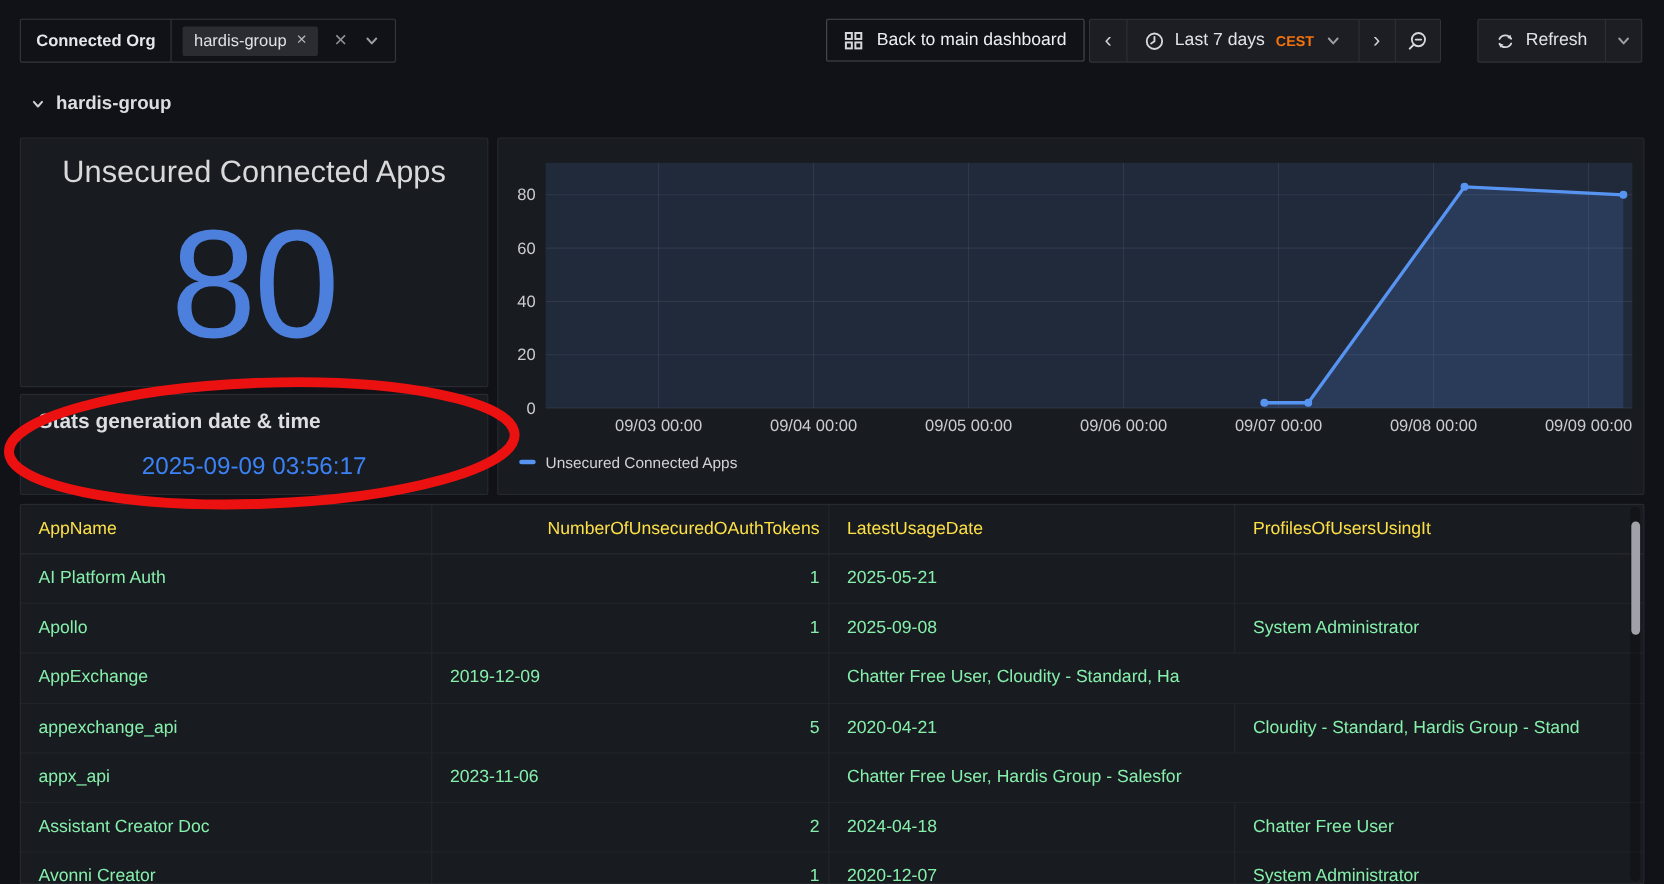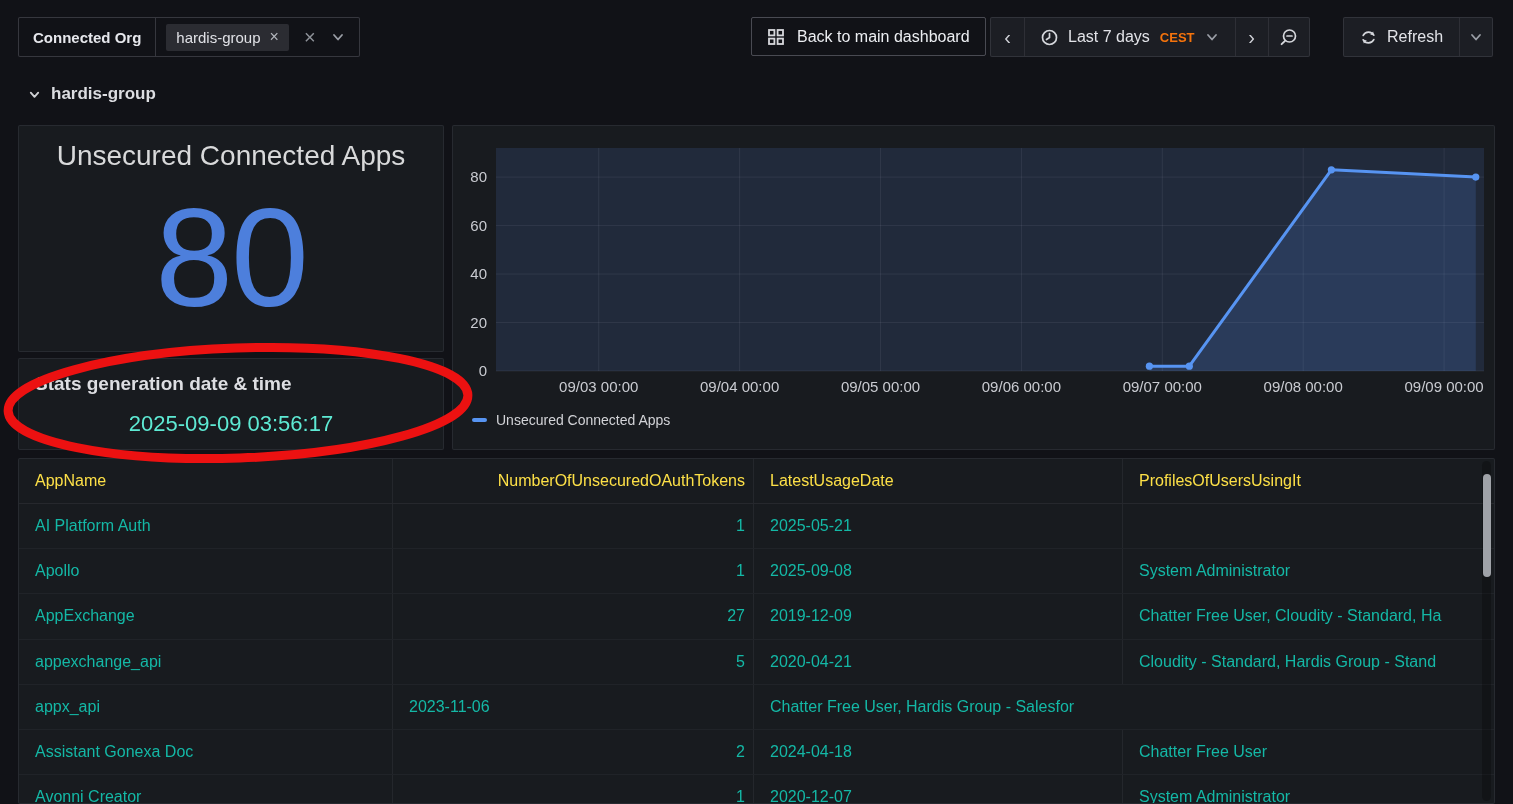--- a/index.html
+++ b/index.html
@@ -62,21 +62,21 @@
   .legend { position:absolute; left:19px; top:286px; display:flex; align-items:center; gap:9px; cursor:pointer; }
   .legend-dash { width:15px; height:4px; border-radius:2px; }
   .legend-label { font-size:14px; color:#d2d3d7; }
 
   
   .table-panel { left:18px; top:458px; width:1477px; height:346px; overflow:hidden; }
   .t-head,.t-row { display:grid; grid-template-columns:373px 361px 369px 362px; }
   .t-head { height:45px; border-bottom:1px solid rgba(204,204,220,0.08); }
   .t-row  { height:45.2px; border-bottom:1px solid rgba(204,204,220,0.05); }
   .t-cell { display:flex; align-items:center; padding:0 12px 0 16px; overflow:hidden; white-space:nowrap;
-            font-size:16px; color:#14b8a6; }
+            font-size:16px; color:#86efac; }
   .t-head .t-cell { color:#fde047; }
   .t-cell:nth-child(n+2) { border-left:1px solid rgba(204,204,220,0.07); }
   .t-cell.num { justify-content:flex-end; padding:0 8px 0 12px; }
   .t-scroll { position:absolute; top:2px; bottom:2px; right:3px; width:9px; background:rgba(0,0,0,0.25);
               border-radius:5px; cursor:pointer; }
   .t-thumb { position:absolute; top:13px; left:0.5px; width:8px; height:103px; border-radius:4px; background:#9fa2a8; }
 </style>
 </head>
 <body>
 
@@ -157,21 +157,21 @@
     <span class="section-title">hardis-group</span>
   </div>
 
   <div class="panel stat-panel">
     <div class="stat-title">Unsecured Connected Apps</div>
     <div class="stat-value" id="stat-value" style="color: rgb(77, 127, 220);">80</div>
   </div>
 
   <div class="panel gen-panel">
     <div class="gen-title">Stats generation date &amp; time</div>
-    <div class="gen-value" id="gen-value" style="color: #5eead4;">2025-09-09 03:56:17</div>
+    <div class="gen-value" id="gen-value" style="color: #3b82f6;">2025-09-09 03:56:17</div>
   </div>
 
   <svg class="red-annot" viewBox="0 0 482 132">
     <ellipse id="annot-ellipse" cx="238" cy="63" rx="230" ry="55" fill="none" stroke-width="9" transform="rotate(-2 238 63)" stroke="#ec1111"></ellipse>
   </svg>
 
   <div class="panel chart-panel">
     <svg class="plot" id="chart-svg" width="1041" height="323" viewBox="0 0 1041 323">
         <rect x="43" y="22" width="988" height="223" fill="#212a3b"></rect>
         <line x1="43" x2="1031" y1="245" y2="245" stroke="rgba(204,204,220,0.09)"></line>
@@ -226,37 +226,36 @@
           <div class="t-cell"></div>
         </div>
         <div class="t-row">
           <div class="t-cell">Apollo</div>
           <div class="t-cell num">1</div>
           <div class="t-cell">2025-09-08</div>
           <div class="t-cell">System Administrator</div>
         </div>
         <div class="t-row">
           <div class="t-cell">AppExchange</div>
-          <div class="t-cell num">27</div>
           <div class="t-cell">2019-12-09</div>
           <div class="t-cell">Chatter Free User, Cloudity - Standard, Ha</div>
         </div>
         <div class="t-row">
           <div class="t-cell">appexchange_api</div>
           <div class="t-cell num">5</div>
           <div class="t-cell">2020-04-21</div>
           <div class="t-cell">Cloudity - Standard, Hardis Group - Stand</div>
         </div>
         <div class="t-row">
           <div class="t-cell">appx_api</div>
           <div class="t-cell">2023-11-06</div>
           <div class="t-cell">Chatter Free User, Hardis Group - Salesfor</div>
         </div>
         <div class="t-row">
-          <div class="t-cell">Assistant Gonexa Doc</div>
+          <div class="t-cell">Assistant Creator Doc</div>
           <div class="t-cell num">2</div>
           <div class="t-cell">2024-04-18</div>
           <div class="t-cell">Chatter Free User</div>
         </div>
         <div class="t-row">
           <div class="t-cell">Avonni Creator</div>
           <div class="t-cell num">1</div>
           <div class="t-cell">2020-12-07</div>
           <div class="t-cell">System Administrator</div>
         </div>

